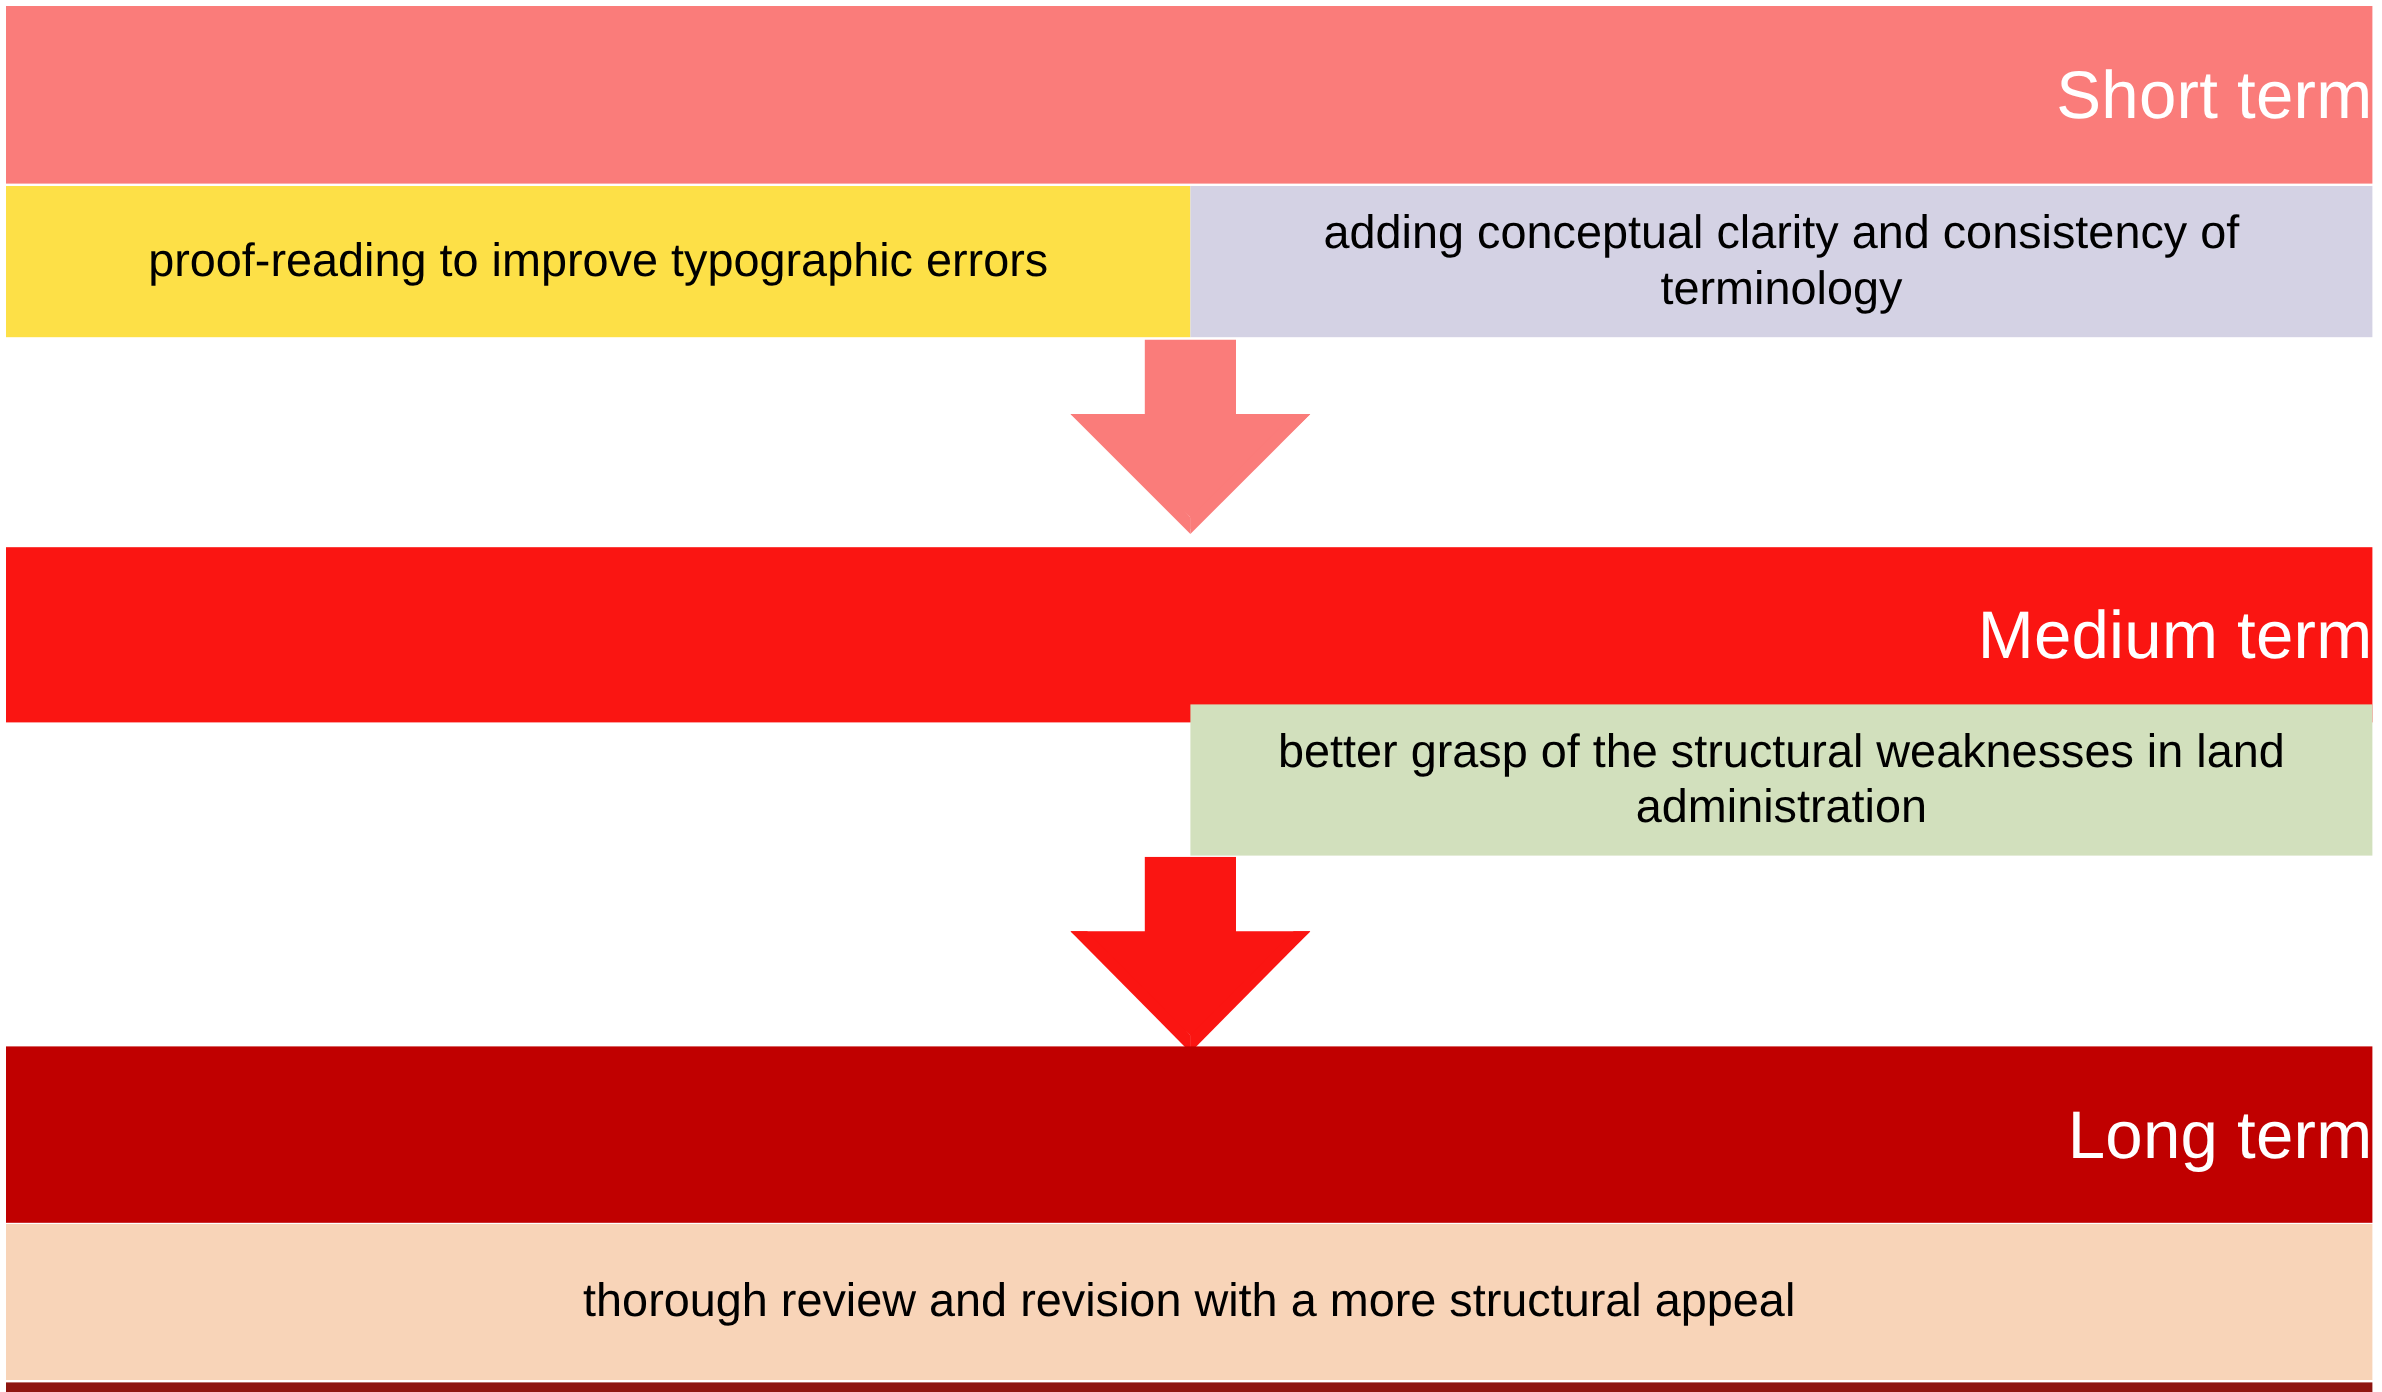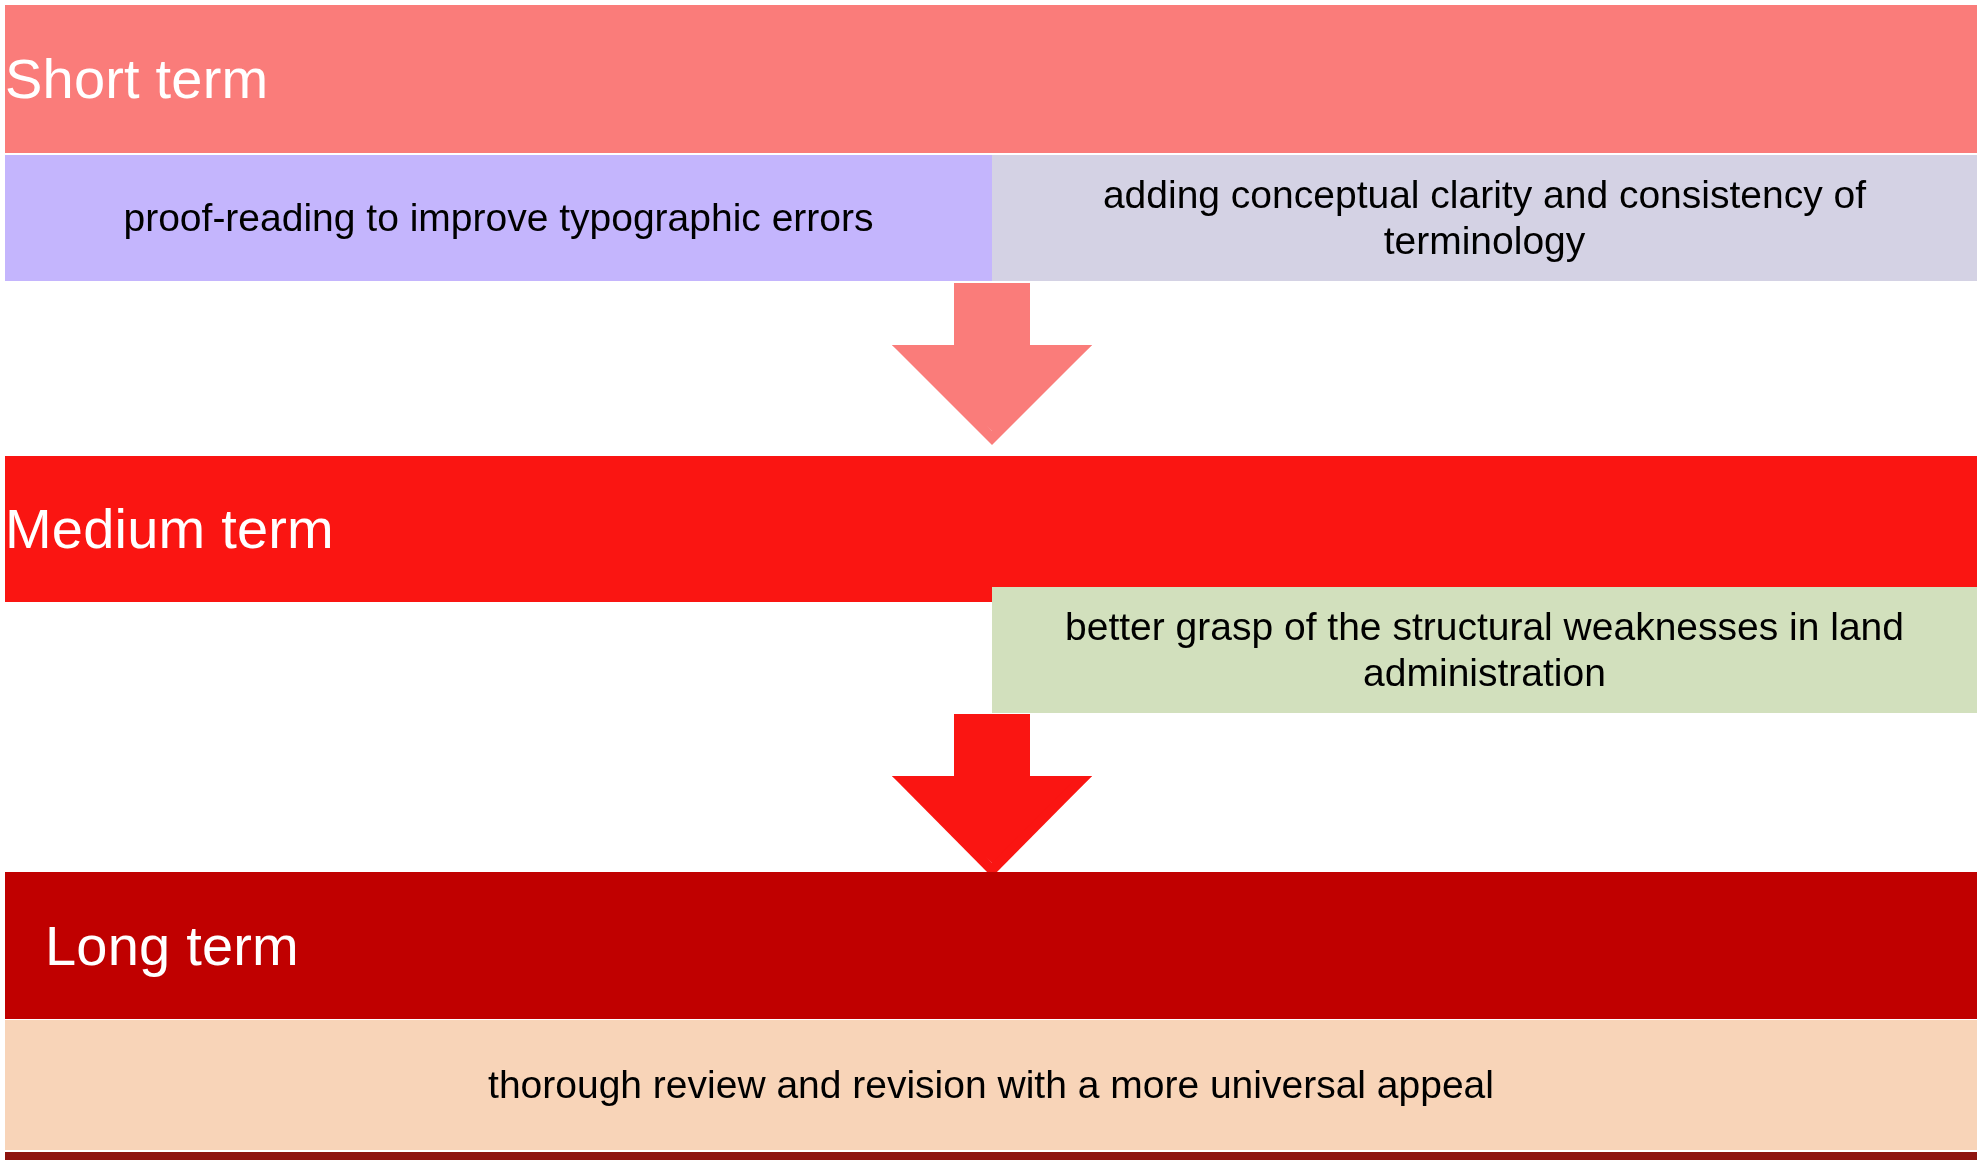--- a/index.html
+++ b/index.html
@@ -17,21 +17,21 @@
     height: 1160px;
     background: #ffffff;
     overflow: hidden;
   }
 
   
   .phase-bar {
     position: absolute;
     display: flex;
     align-items: center;
-    justify-content: flex-start;
+    justify-content: flex-end;
     box-sizing: border-box;
   }
   .phase-bar .phase-title {
     color: #ffffff;
     font-size: 56px;
     font-weight: 400;
     line-height: 1.1;
     letter-spacing: 0.2px;
     white-space: nowrap;
   }
@@ -50,21 +50,21 @@
     padding: 4px 18px;
   }
   .detail-box .detail-text {
     color: #000000;
     font-size: 39px;
     font-weight: 400;
     line-height: 1.18;
     text-align: center;
   }
 
-  #box-short-left   { left: 5px;   top: 155px;  width: 987px;  height: 126px; background: #c4b5fd; }
+  #box-short-left   { left: 5px;   top: 155px;  width: 987px;  height: 126px; background: #fde047; }
   #box-short-right  { left: 992px; top: 155px;  width: 985px;  height: 126px; background: #D4D2E4; justify-content: center; }
 
   #box-medium-left  { left: 5px;   top: 587px;  width: 987px;  height: 126px; background: #E8E2B5; }
   #box-medium-right { left: 992px; top: 587px;  width: 985px;  height: 126px; background: #D2E0BD; }
 
   #box-long-full    { left: 5px;   top: 1020px; width: 1972px; height: 130px; background: #F8D4B8; }
 
   
   .flow-arrow {
     position: absolute;
@@ -125,18 +125,18 @@
       <polygon points="200,62 100,163 100,149 186,62" fill="#FA1512"></polygon>
       <polygon points="0,62 100,163 100,149 14,62" fill="#FA1512"></polygon>
     </svg>
   </div>
 
   <div class="phase-bar" id="bar-long">
     <span class="phase-title">Long term</span>
   </div>
 
   <div class="detail-box" id="box-long-full">
-    <span class="detail-text">thorough review and revision with a more universal appeal</span>
+    <span class="detail-text">thorough review and revision with a more structural appeal</span>
   </div>
 
   <div id="bottom-rule"></div>
 
 </div>
 
 </body></html>

